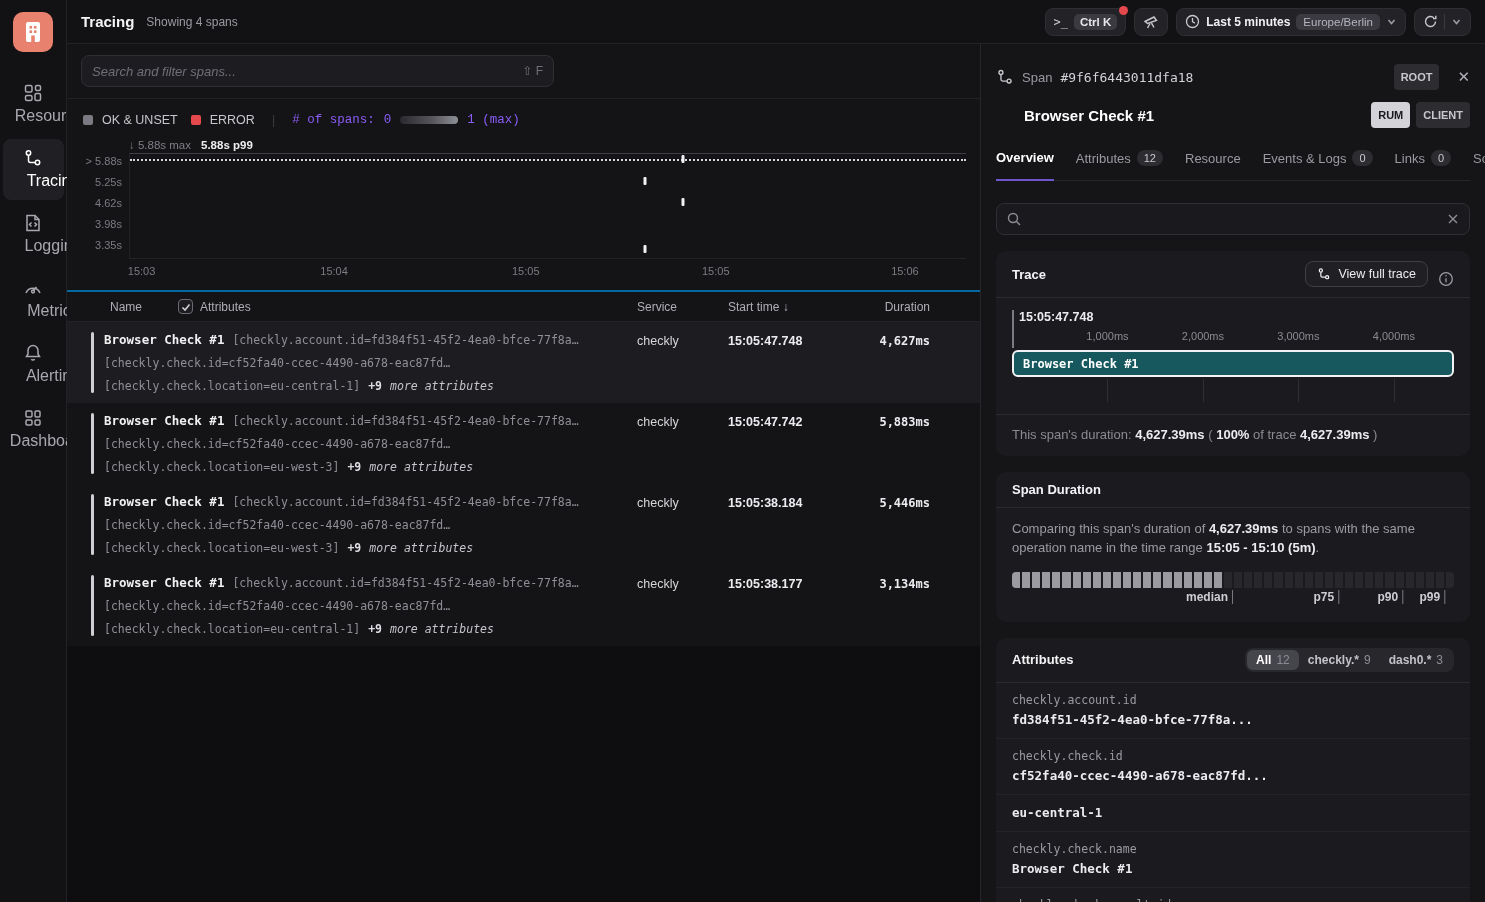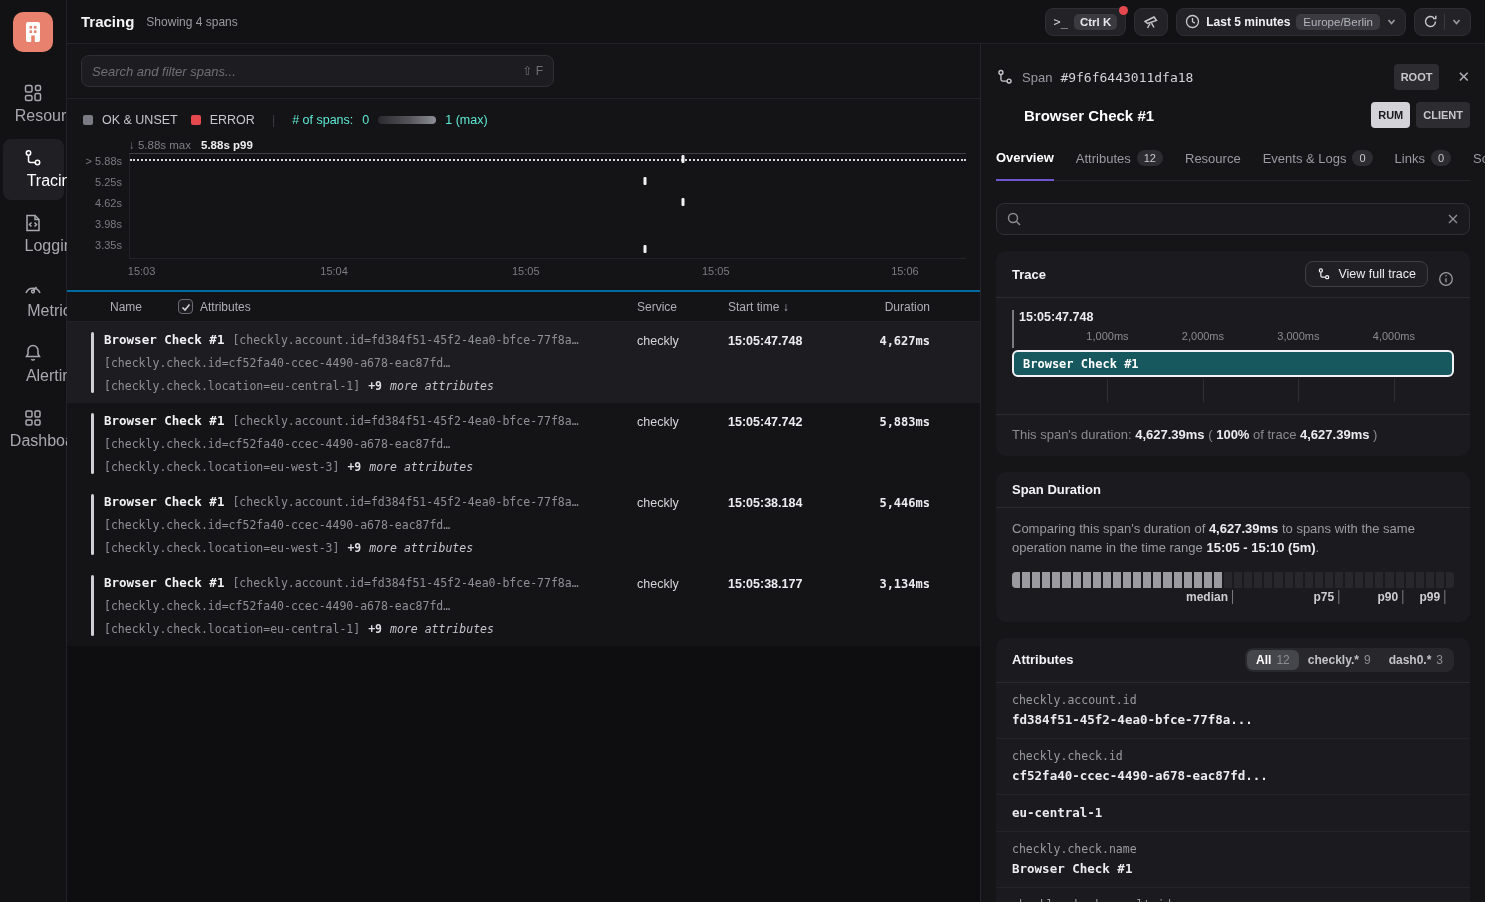--- a/index.html
+++ b/index.html
@@ -38,21 +38,21 @@
   .search-row { padding:11px 14px; border-bottom:1px solid #232327; }
   .search-input { width:473px; height:32px; background:#1d1d21; border:1px solid #2e2e33; border-radius:8px; display:flex; align-items:center; padding:0 10px; }
   .search-input input { flex:1; background:transparent; border:none; outline:none; color:#d8d8de; font-size:13px; font-style:italic; }
   .search-input input::placeholder { color:#6f6f78; font-style:italic; }
   .kbd-hint { color:#6f6f78; font-size:12px; }
 
   .chart-section { padding:14px 14px 6px; border-bottom:2px solid #0369a1; }
   .legend-row { display:flex; align-items:center; gap:9px; font-size:12.5px; color:#c6c6cd; margin-left:2px; }
   .sq { width:10px; height:10px; border-radius:2px; display:inline-block; }
   .legend-div { color:#3c3c41; margin:0 8px; }
-  .dim { color:#5eead4; }
+  .dim { color:#8b5cf6;font-family:Liberation Mono, monospace; }
   .grad-pill { width:58px; height:8px; border-radius:4px; background:linear-gradient(90deg,#2a2a2e,#55555b 55%,#8f8f97); }
   .max-row { margin:12px 0 2px 48px; display:flex; gap:10px; font-size:11.5px; }
   .max-lbl { color:#7e7e86; }
   .p99-lbl { color:#eeeef1; font-weight:bold; }
   .plot-row { display:flex; }
   .y-axis { width:48px; position:relative; height:105px; }
   .y-tick { position:absolute; right:7px; font-size:11px; color:#7b7b83; transform:translateY(-50%); }
   .plot { flex:1; position:relative; height:105px; border-top:1px solid #3f3f45; border-left:1px solid #232327; }
   .dotted-line { position:absolute; left:0; right:0; top:5px; border-top:2px dotted #d8d8de; }
   .pt { position:absolute; width:3px; height:8px; background:#f2f2f4; border-radius:1px; transform:translate(-50%,-50%); }

